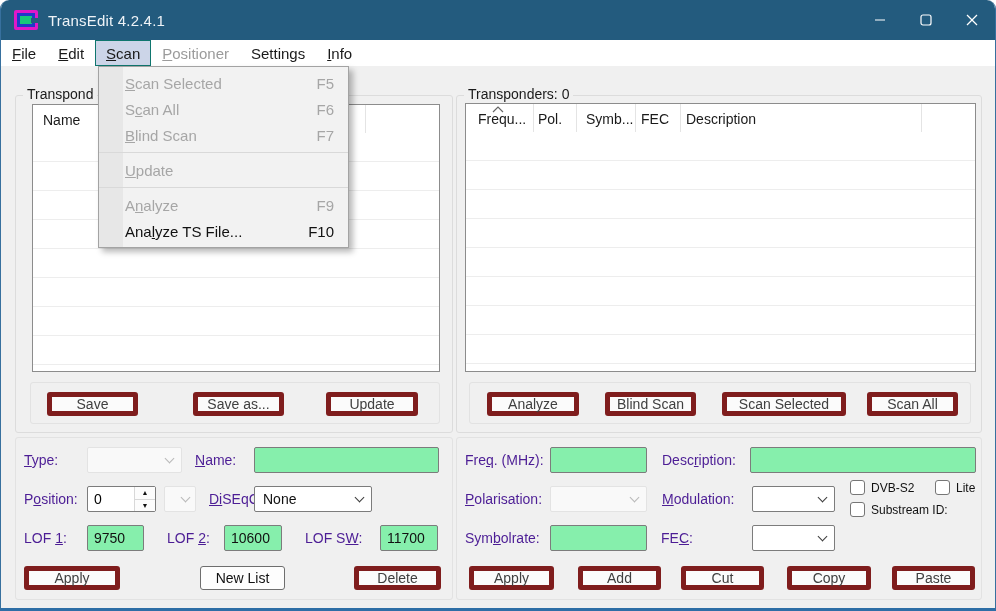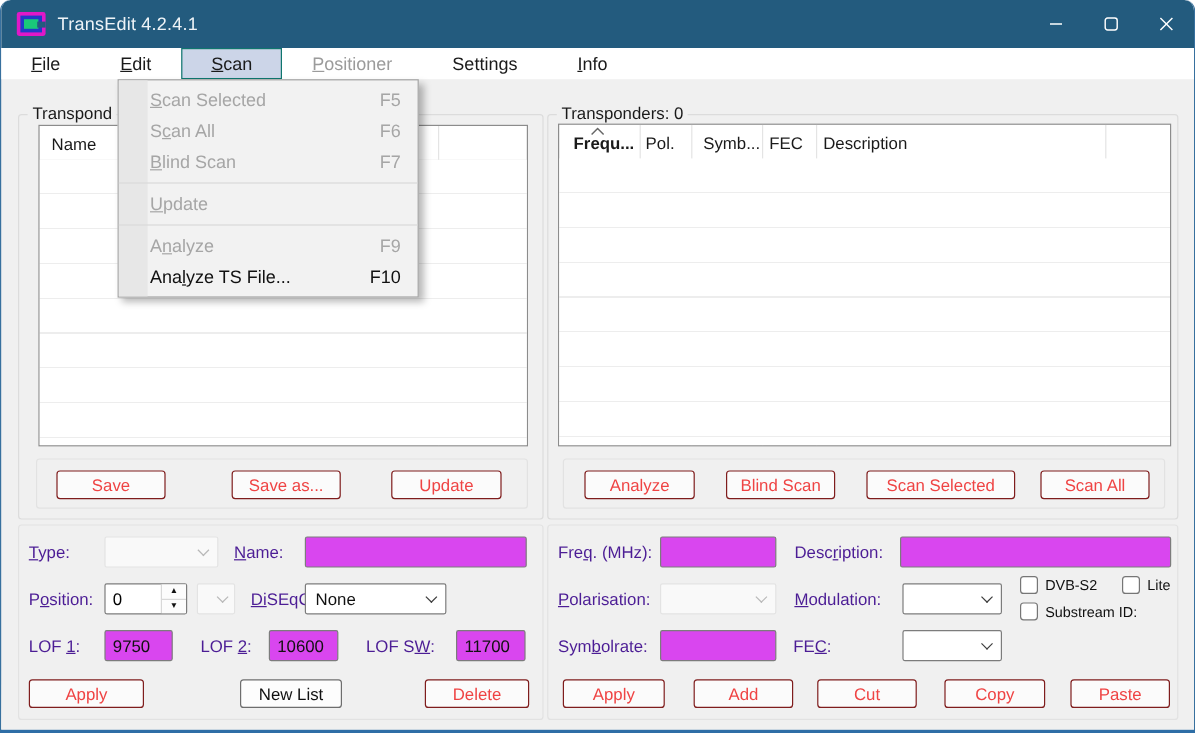--- a/index.html
+++ b/index.html
@@ -15,40 +15,40 @@
   .app-icon { width:24px; height:20px; margin-left:13px; position:relative; background:#e018c8; border-radius:2px; }
   .app-icon .i1 { position:absolute; left:3px; top:3px; right:3px; bottom:3px; background:#2238c8; }
   .app-icon .i2 { position:absolute; left:6px; top:6px; right:6px; bottom:6px; background:#19c87a; }
   .app-icon .notch { position:absolute; right:0px; top:8px; width:7px; height:5px; background:#235b7e; }
   .win-title { color:#eef3f7; font-size:15px; margin-left:10px; letter-spacing:.2px; }
   .win-controls { margin-left:auto; display:flex; height:100%; }
   .win-btn { width:46px; height:100%; display:flex; align-items:center; justify-content:center; }
   
   .menubar { position:absolute; left:0; top:40px; width:100%; height:26px; background:#ffffff;
     display:flex; align-items:stretch; font-size:15px; color:#1a1a1a; }
-  .menu-item { padding:0 24px; display:flex; align-items:center; border:1px solid transparent; }
+  .menu-item { padding:0 10px; display:flex; align-items:center; border:1px solid transparent; }
   .menu-item.sel { background:#ccd5e8; border:1px solid #0f766e; }
   .menu-item.dis { color:#9b9b9b; }
   .u { text-decoration:underline; }
   
   .group { position:absolute; border:1px solid #dcdcdc; border-radius:3px; }
   .group-label { position:absolute; top:-10px; left:7px; background:#f0f0f0; padding:0 4px; font-size:14px; color:#1a1a1a; }
   .table { position:absolute; background:#ffffff; border:1px solid #8c8c8c; overflow:hidden; }
   .t-rows { position:absolute; left:0; right:0; bottom:0;
     background:repeating-linear-gradient(to bottom,#ffffff 0 28px,#ededed 28px 29px); }
   .col-sep { position:absolute; top:0; bottom:0; width:1px; background:#e4e4e4; }
   .th { position:absolute; top:7px; font-size:14px; color:#1a1a1a; white-space:nowrap; }
   .btn-panel { position:absolute; border:1px solid #e2e2e2; border-radius:3px; }
-  .btn { position:absolute; height:24px; border:1px solid #7f1d1d; border-radius:3px; background:#fbfbfb;
-    color:#ef4444; font-size:14px; display:flex; align-items:center; justify-content:center; white-space:nowrap; }
+  .btn { position:absolute; height:24px; border:5px solid #7f1d1d; border-radius:3px; background:#fbfbfb;
+    color:#404040; font-size:14px; display:flex; align-items:center; justify-content:center; white-space:nowrap; }
   .btn.on { border:1px solid #6e6e6e; color:#111111; background:#fdfdfd; }
   
   .form-panel { position:absolute; border:1px solid #e2e2e2; border-radius:3px; }
   .lbl { position:absolute; font-size:14px; color:#4c1d95; white-space:nowrap; line-height:26px; height:26px; }
-  .input { position:absolute; height:26px; border:1px solid #7c7c7c; border-radius:2px; background:#d946ef;
+  .input { position:absolute; height:26px; border:1px solid #7c7c7c; border-radius:2px; background:#86efac;
     font-size:14px; color:#111; padding:12px 6px; font-family:"Liberation Sans",sans-serif; }
   .combo { position:absolute; height:26px; border:1px solid #7c7c7c; border-radius:2px; background:#ffffff;
     font-size:14px; color:#111; display:flex; align-items:center; padding:0 8px; }
   .combo.dis { border:1px solid #e3e3e3; background:#f9f9f9; color:#a8a8a8; }
   .chev { width:7px; height:7px; border-right:1.6px solid #3c3c3c; border-bottom:1.6px solid #3c3c3c;
     transform:rotate(45deg); margin-left:auto; margin-top:-4px; }
   .combo.dis .chev { border-color:#b8b8b8; }
   .spin { position:absolute; height:26px; border:1px solid #7c7c7c; border-radius:2px; background:#fff; display:flex; }
   .spin .val { flex:1; font-size:14px; padding:4px 0 0 6px; }
   .spin .arrows { width:21px; display:flex; flex-direction:column; border-left:1px solid #d8d8d8; }
@@ -133,21 +133,21 @@
       <div class="btn" style="left:295px; top:9px; width:92px;">Update</div>
     </div>
   </div>
 
   <div class="group" style="left:455px; top:95px; width:526px; height:338px;">
     <span class="group-label">Transponders: 0</span>
     <div class="table" style="left:8px; top:7px; width:511px; height:269px;">
       <svg class="sort-up" width="12" height="7">
           <polyline points="1,6 6,1 11,6" fill="none" stroke="#666" stroke-width="1.2"></polyline>
         </svg>
-      <span class="th" style="left:12px;font-weight:bold;">Frequ...</span>
+      <span class="th" style="left:12px;">Frequ...</span>
       <span class="th" style="left:72px;">Pol.</span>
       <span class="th" style="left:120px;">Symb...</span>
       <span class="th" style="left:175px;">FEC</span>
       <span class="th" style="left:220px;">Description</span>
       <div class="col-sep" style="left:67px;"></div>
       <div class="col-sep" style="left:110px;"></div>
       <div class="col-sep" style="left:169px;"></div>
       <div class="col-sep" style="left:214px;"></div>
       <div class="col-sep" style="left:455px;"></div>
       <div class="t-rows" style="top:28px;"></div>

